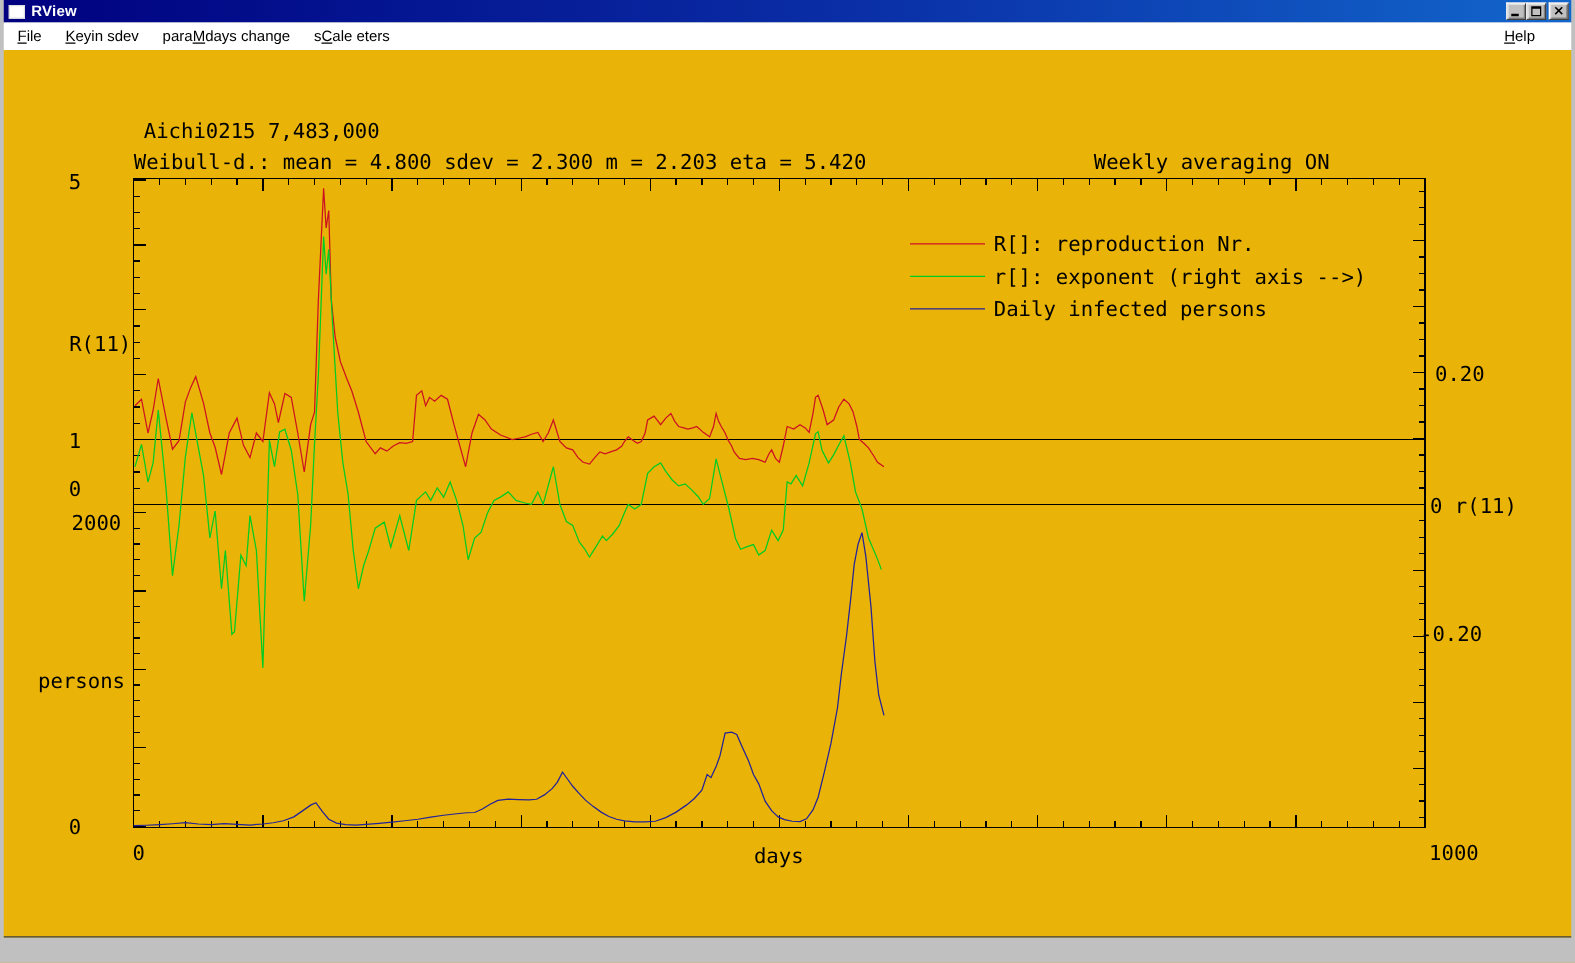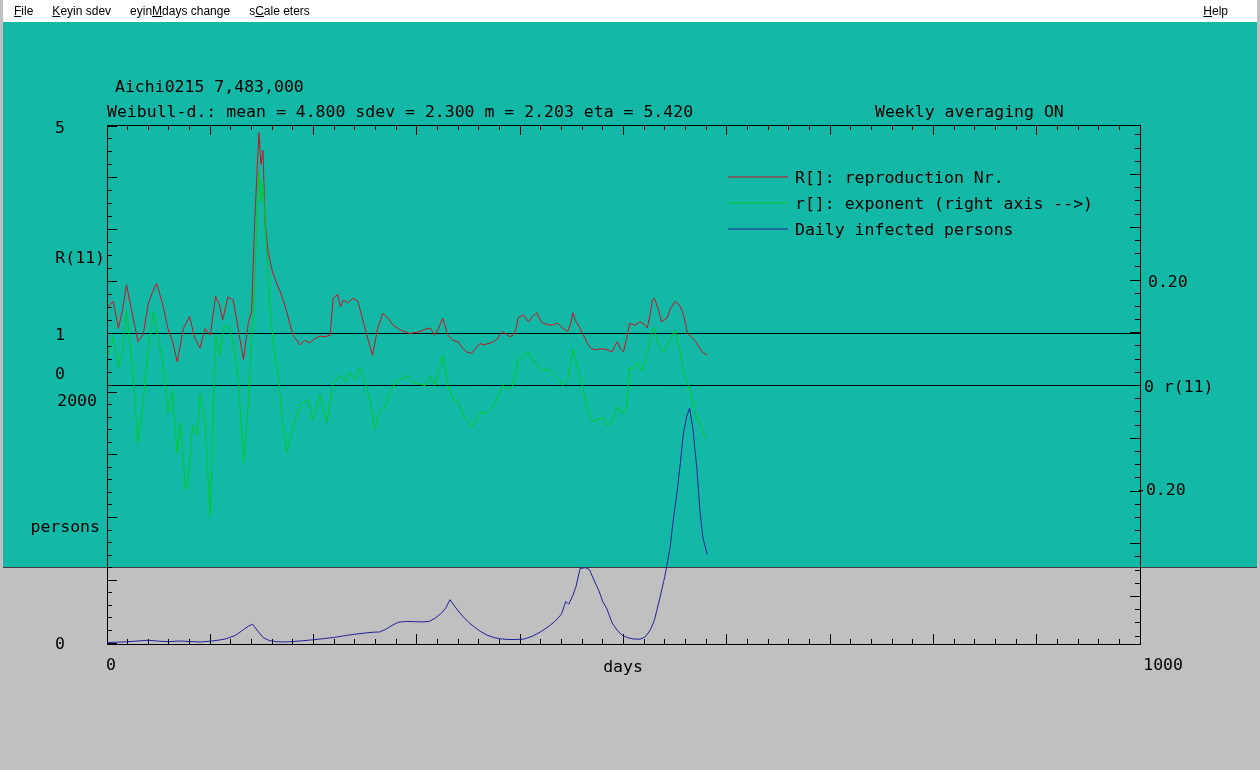--- a/index.html
+++ b/index.html
@@ -36,39 +36,54 @@
     line-height:12px; text-align:center;
   }
   .menubar {
     height:22px; background:#ffffff; display:flex; align-items:center;
     font-size:12px; color:#000; padding:0 5px;
   }
   .menu-item { padding:3px 6px; margin-right:7px; white-space:nowrap; }
   .menu-item u { text-decoration:underline; }
   .menu-help { margin-left:auto; margin-right:18px; }
   .client {
-    height:546px; background:#14b8a6; position:relative;
+    height:710px; background:#eab308; position:relative;
     border-bottom:1px solid #404040;
   }
   .footer { height:19px; background:#c0c0c0; }
   svg text {
     font-family:"DejaVu Sans Mono", monospace;
     font-size:16.5px; fill:#000000;
   }
 </style>
 </head>
 <body>
 
 <div class="window">
 
+  <div class="titlebar">
+    <span class="app-icon"></span>
+    <span class="title">RView</span>
+    <span class="controls">
+      <button class="ctl">
+          <span class="glyph-min"></span>
+        </button>
+      <button class="ctl">
+          <span class="glyph-max"></span>
+        </button>
+      <button class="ctl close">
+          <span class="glyph-close">×</span>
+        </button>
+    </span>
+  </div>
 
   <div class="menubar">
     <span class="menu-item"><span></span><u>F</u><span>ile</span></span>
     <span class="menu-item"><span></span><u>K</u><span>eyin sdev</span></span>
-    <span class="menu-item"><span>eyin</span><u>M</u><span>days change</span></span>
+    <span class="menu-item"><span>para</span><u>M</u><span>days change</span></span>
     <span class="menu-item"><span>s</span><u>C</u><span>ale eters</span></span>
     <span class="menu-item menu-help"><span></span><u>H</u><span>elp</span></span>
   </div>
 
   <div class="client">
     <svg id="chart" width="1254" height="710" viewBox="3 40 1254 710">
         <rect x="107" y="143" width="1033" height="519" fill="none" stroke="#000" shape-rendering="crispEdges"></rect>
         <path d="M107 662V652M107 143V153M127.66 662V657M127.66 143V148M148.32 662V657M148.32 143V148M168.98 662V657M168.98 143V148M189.64 662V657M189.64 143V148M210.3 662V652M210.3 143V153M230.95999999999998 662V657M230.95999999999998 143V148M251.62 662V657M251.62 143V148M272.28 662V657M272.28 143V148M292.94 662V657M292.94 143V148M313.6 662V652M313.6 143V153M334.26 662V657M334.26 143V148M354.91999999999996 662V657M354.91999999999996 143V148M375.58 662V657M375.58 143V148M396.24 662V657M396.24 143V148M416.9 662V652M416.9 143V153M437.56 662V657M437.56 143V148M458.22 662V657M458.22 143V148M478.88 662V657M478.88 143V148M499.54 662V657M499.54 143V148M520.2 662V652M520.2 143V153M540.86 662V657M540.86 143V148M561.52 662V657M561.52 143V148M582.1800000000001 662V657M582.1800000000001 143V148M602.8399999999999 662V657M602.8399999999999 143V148M623.5 662V652M623.5 143V153M644.16 662V657M644.16 143V148M664.82 662V657M664.82 143V148M685.48 662V657M685.48 143V148M706.14 662V657M706.14 143V148M726.8 662V652M726.8 143V153M747.46 662V657M747.46 143V148M768.12 662V657M768.12 143V148M788.78 662V657M788.78 143V148M809.44 662V657M809.44 143V148M830.1 662V652M830.1 143V153M850.76 662V657M850.76 143V148M871.42 662V657M871.42 143V148M892.08 662V657M892.08 143V148M912.74 662V657M912.74 143V148M933.4 662V652M933.4 143V153M954.06 662V657M954.06 143V148M974.72 662V657M974.72 143V148M995.38 662V657M995.38 143V148M1016.04 662V657M1016.04 143V148M1036.7 662V652M1036.7 143V153M1057.3600000000001 662V657M1057.3600000000001 143V148M1078.02 662V657M1078.02 143V148M1098.6799999999998 662V657M1098.6799999999998 143V148M1119.3400000000001 662V657M1119.3400000000001 143V148M1140 662V652M1140 143V153M107 403.5H117M107 390.525H112M107 377.55H112M107 364.575H112M107 351.6H117M107 338.625H112M107 325.65H112M107 312.675H112M107 299.7H117M107 286.725H112M107 273.75H112M107 260.775H112M107 247.8H117M107 234.82500000000002H112M107 221.85H112M107 208.875H112M107 195.9H117M107 182.925H112M107 169.95000000000002H112M107 156.975H112M107 144H117M107 661H117M107 648.45H112M107 635.9H112M107 623.35H112M107 610.8H112M107 598.25H117M107 585.7H112M107 573.15H112M107 560.6H112M107 548.05H112M107 535.5H117M107 522.95H112M107 510.4H112M107 497.85H112M107 485.3H112M107 472.75H117M107 460.2H112M107 447.65H112M107 435.1H112M107 422.55H112M107 410H117M1140 654.0625H1135M1140 640.875H1135M1140 627.6875H1135M1140 614.5H1130M1140 601.3125H1135M1140 588.125H1135M1140 574.9375H1135M1140 561.75H1130M1140 548.5625H1135M1140 535.375H1135M1140 522.1875H1135M1140 509H1130M1140 495.8125H1135M1140 482.625H1135M1140 469.4375H1135M1140 456.25H1130M1140 443.0625H1135M1140 429.875H1135M1140 416.6875H1135M1140 403.5H1130M1140 390.3125H1135M1140 377.125H1135M1140 363.9375H1135M1140 350.75H1130M1140 337.5625H1135M1140 324.375H1135M1140 311.1875H1135M1140 298H1130M1140 284.8125H1135M1140 271.625H1135M1140 258.4375H1135M1140 245.24999999999997H1130M1140 232.0625H1135M1140 218.87499999999997H1135M1140 205.6875H1135M1140 192.5H1130M1140 179.31249999999997H1135M1140 166.125H1135M1140 152.93749999999997H1135" stroke="#000" fill="none" stroke-width="1" shape-rendering="crispEdges"></path>
         <line x1="107" y1="351.6" x2="1140" y2="351.6" stroke="#000" shape-rendering="crispEdges"></line>
         <line x1="107" y1="403.5" x2="1140" y2="403.5" stroke="#000" shape-rendering="crispEdges"></line>

